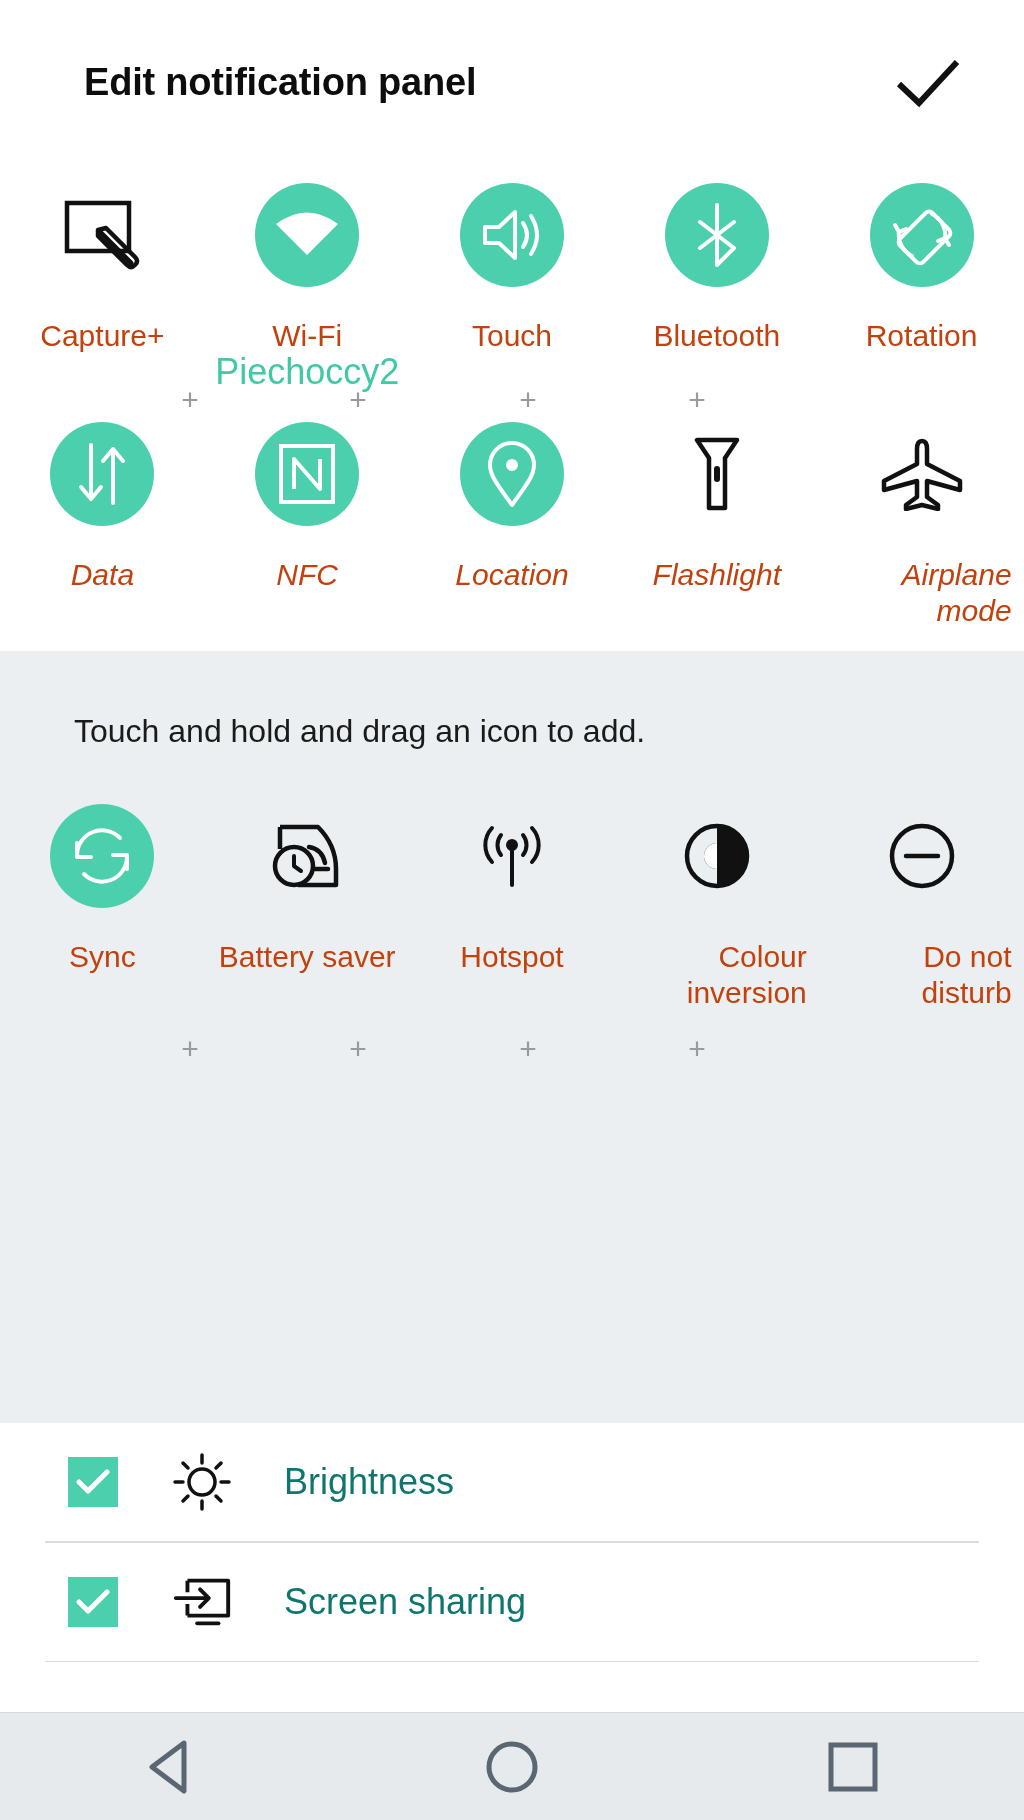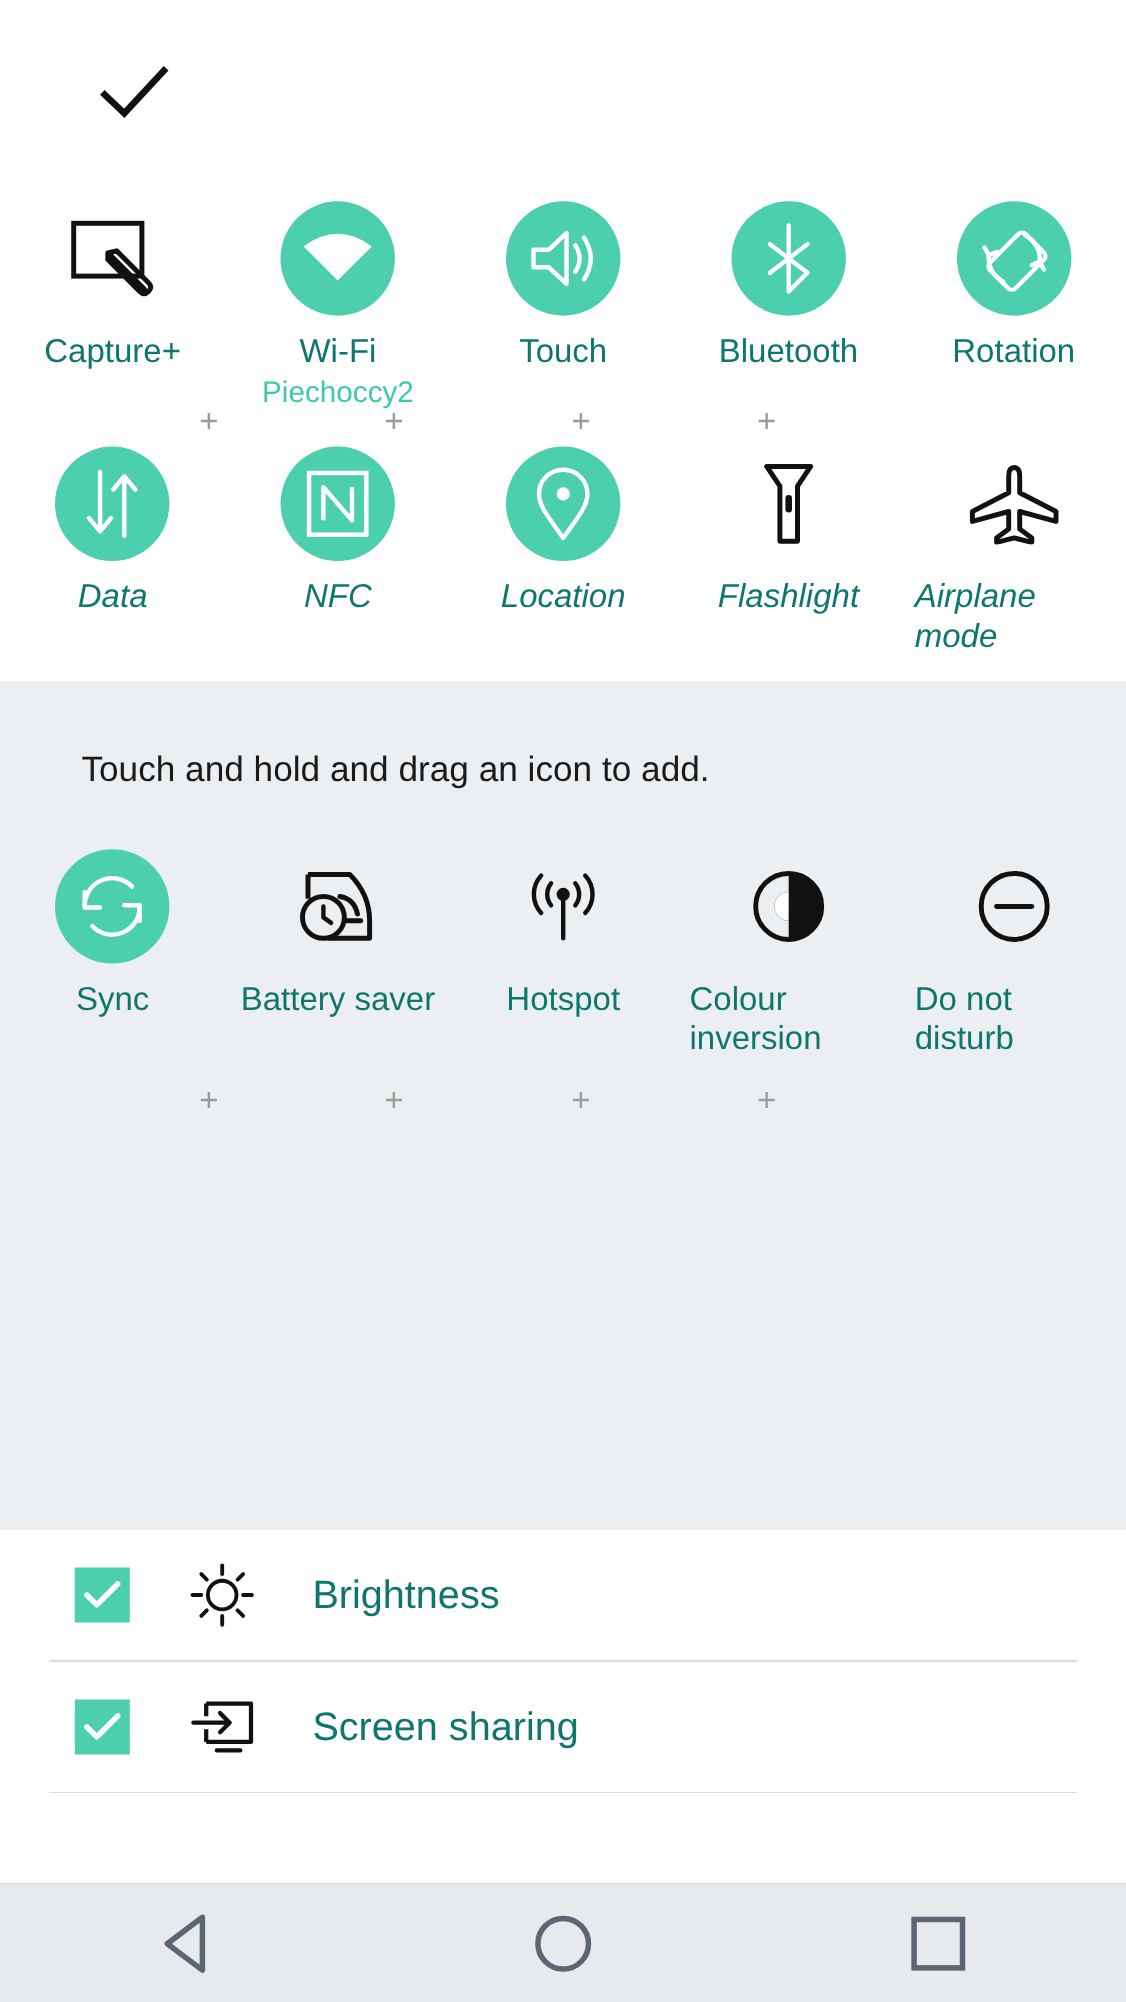--- a/index.html
+++ b/index.html
@@ -68,29 +68,29 @@
     justify-content: center;
     box-sizing: border-box;
   }
   .tile-icon.on {
     background: #4ccfad;
   }
   .tile-icon.off {
     background: transparent;
   }
   .tile-label {
-    margin-top: 15px;
+    margin-top: 31px;
     font-size: 30px;
     line-height: 36px;
-    text-align: left;
-    color: #0f766e;
+    text-align: right;
+    color: #c2410c;
     max-width: 180px;
   }
   .tile-sublabel {
-    font-size: 27px;
+    font-size: 36px;
     line-height: 32px;
     color: #3fc9a6;
     text-align: right;
     margin-top: 2px;
   }
 
   .row1 { padding-top: 18px; }
   .row2 { margin-top: 8px; font-style: italic; }
 
   
@@ -203,20 +203,21 @@
     display: flex;
     align-items: center;
     justify-content: center;
     cursor: pointer;
   }
 </style>
 </head>
 <body>
 
 <div class="header">
+  <div class="header-title">Edit notification panel</div>
   <div class="header-done">
     <svg width="66" height="50" viewBox="0 0 66 50">
       <path d="M4 26 L24 45 L62 4" fill="none" stroke="#111" stroke-width="6"></path>
     </svg>
   </div>
 </div>
 
 <div class="active-section">
 
   <div class="tile-row row1">

